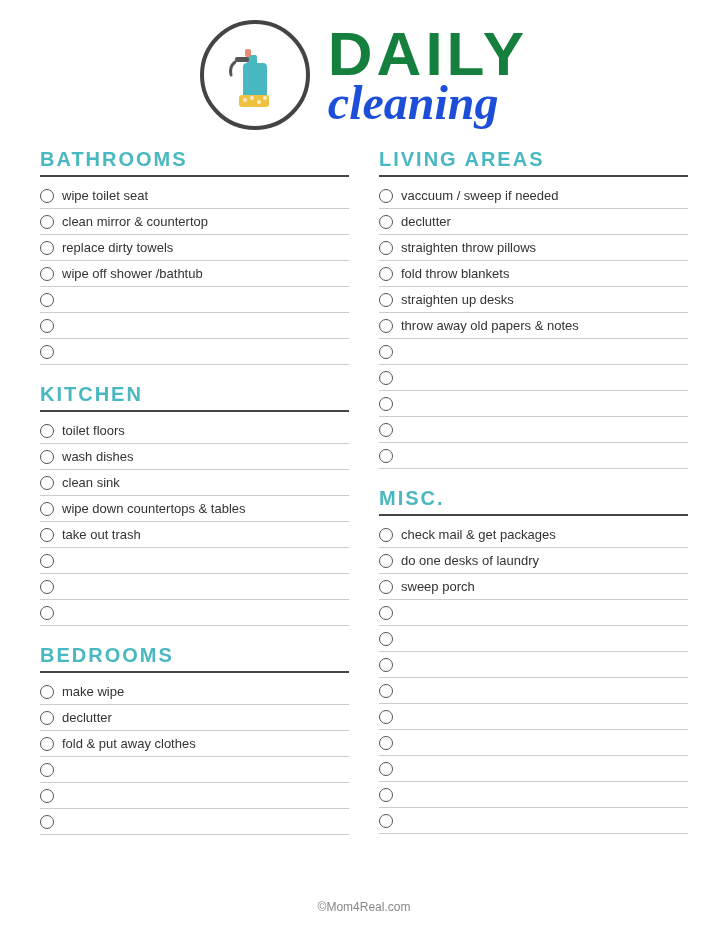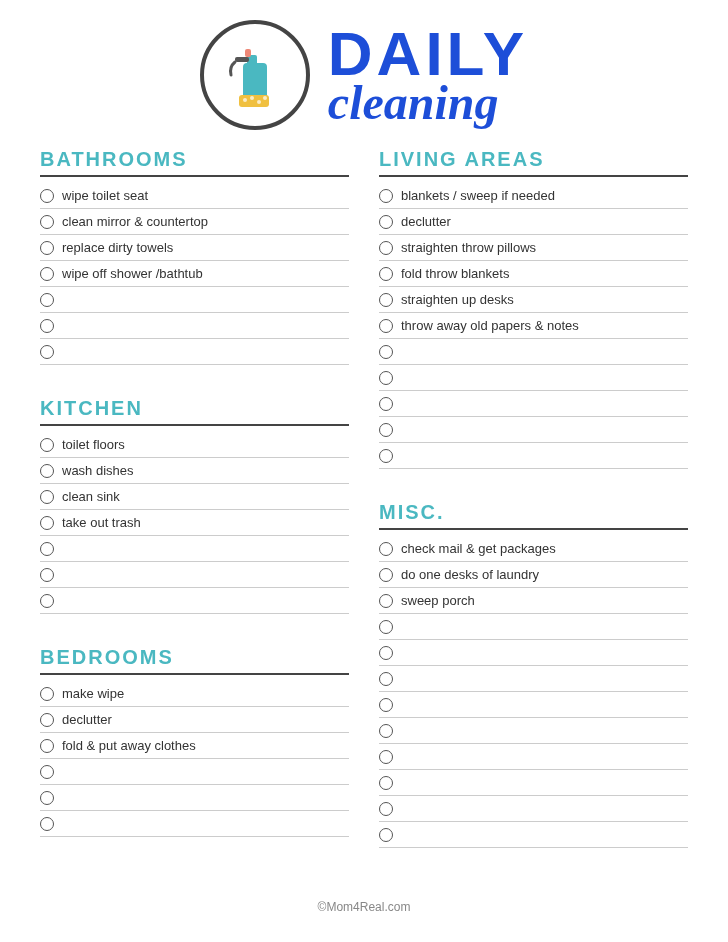--- a/index.html
+++ b/index.html
@@ -52,21 +52,21 @@
 
     .title-block {
       display: flex;
       flex-direction: column;
       align-items: flex-start;
     }
 
     .title-daily {
       font-size: 62px;
       font-weight: 900;
-      color: #1d4ed8;
+      color: #15803d;
       letter-spacing: 4px;
       line-height: 1;
       text-transform: uppercase;
       font-family: 'Arial Black', Arial, sans-serif;
     }
 
     .title-cleaning {
       font-size: 48px;
       font-weight: bold;
       color: #1d4ed8;
@@ -82,21 +82,21 @@
       gap: 30px;
       flex: 1;
     }
 
     .col {
       flex: 1;
     }
 
     
     .section {
-      margin-bottom: 32px;
+      margin-bottom: 18px;
     }
 
     .section-title {
       font-size: 20px;
       font-weight: 900;
       color: #4ab8c1;
       letter-spacing: 2px;
       text-transform: uppercase;
       font-family: 'Arial Black', Arial, sans-serif;
       border-bottom: 2.5px solid #444;
@@ -221,20 +221,24 @@
           <li>
               <span class="check-circle"></span>
               <span class="item-text">wash dishes</span>
             </li>
           <li>
               <span class="check-circle"></span>
               <span class="item-text">clean sink</span>
             </li>
           <li>
               <span class="check-circle"></span>
+              <span class="item-text">wipe down countertops &amp; tables</span>
+            </li>
+          <li>
+              <span class="check-circle"></span>
               <span class="item-text">take out trash</span>
             </li>
           <li>
               <span class="check-circle"></span>
               <span class="item-text"></span>
             </li>
           <li>
               <span class="check-circle"></span>
               <span class="item-text"></span>
             </li>
@@ -277,21 +281,21 @@
 
     </div>
 
     <div class="col">
 
       <div class="section">
         <div class="section-title">LIVING AREAS</div>
         <ul class="checklist">
           <li>
               <span class="check-circle"></span>
-              <span class="item-text">blankets / sweep if needed</span>
+              <span class="item-text">vaccuum / sweep if needed</span>
             </li>
           <li>
               <span class="check-circle"></span>
               <span class="item-text">declutter</span>
             </li>
           <li>
               <span class="check-circle"></span>
               <span class="item-text">straighten throw pillows</span>
             </li>
           <li>

